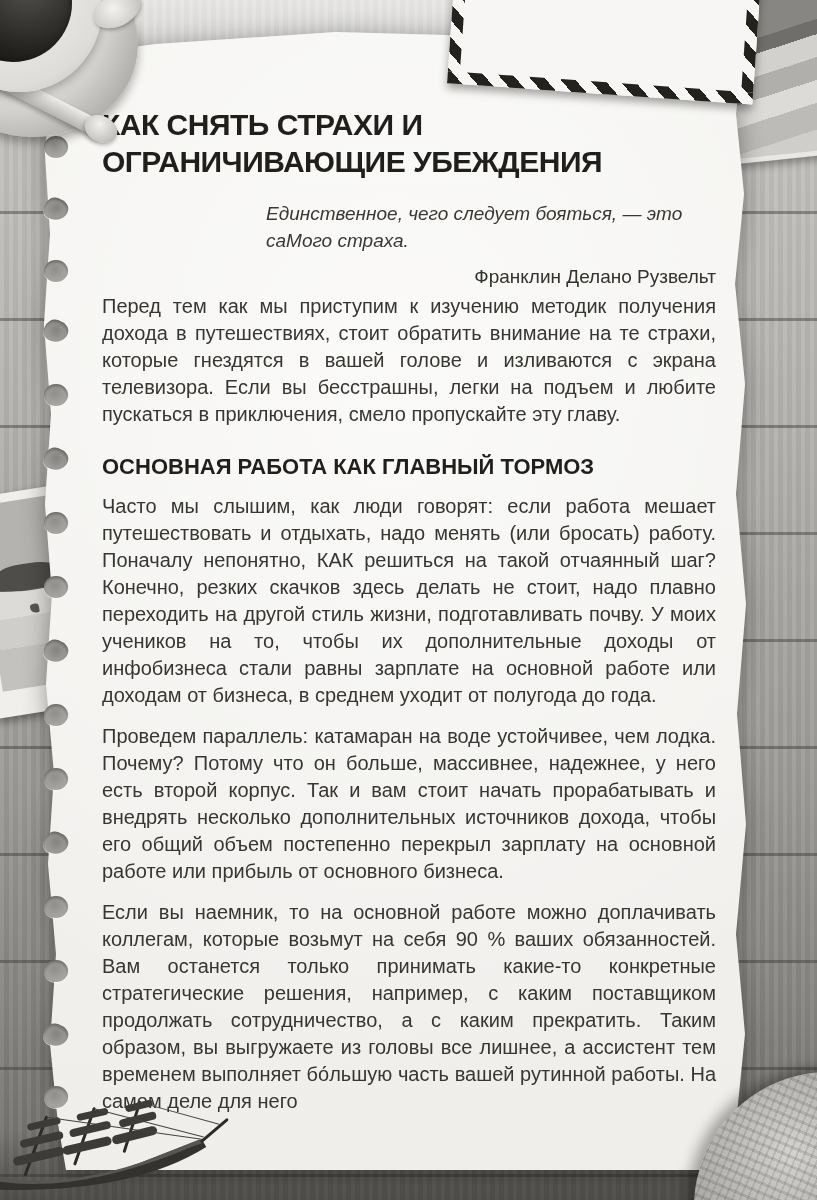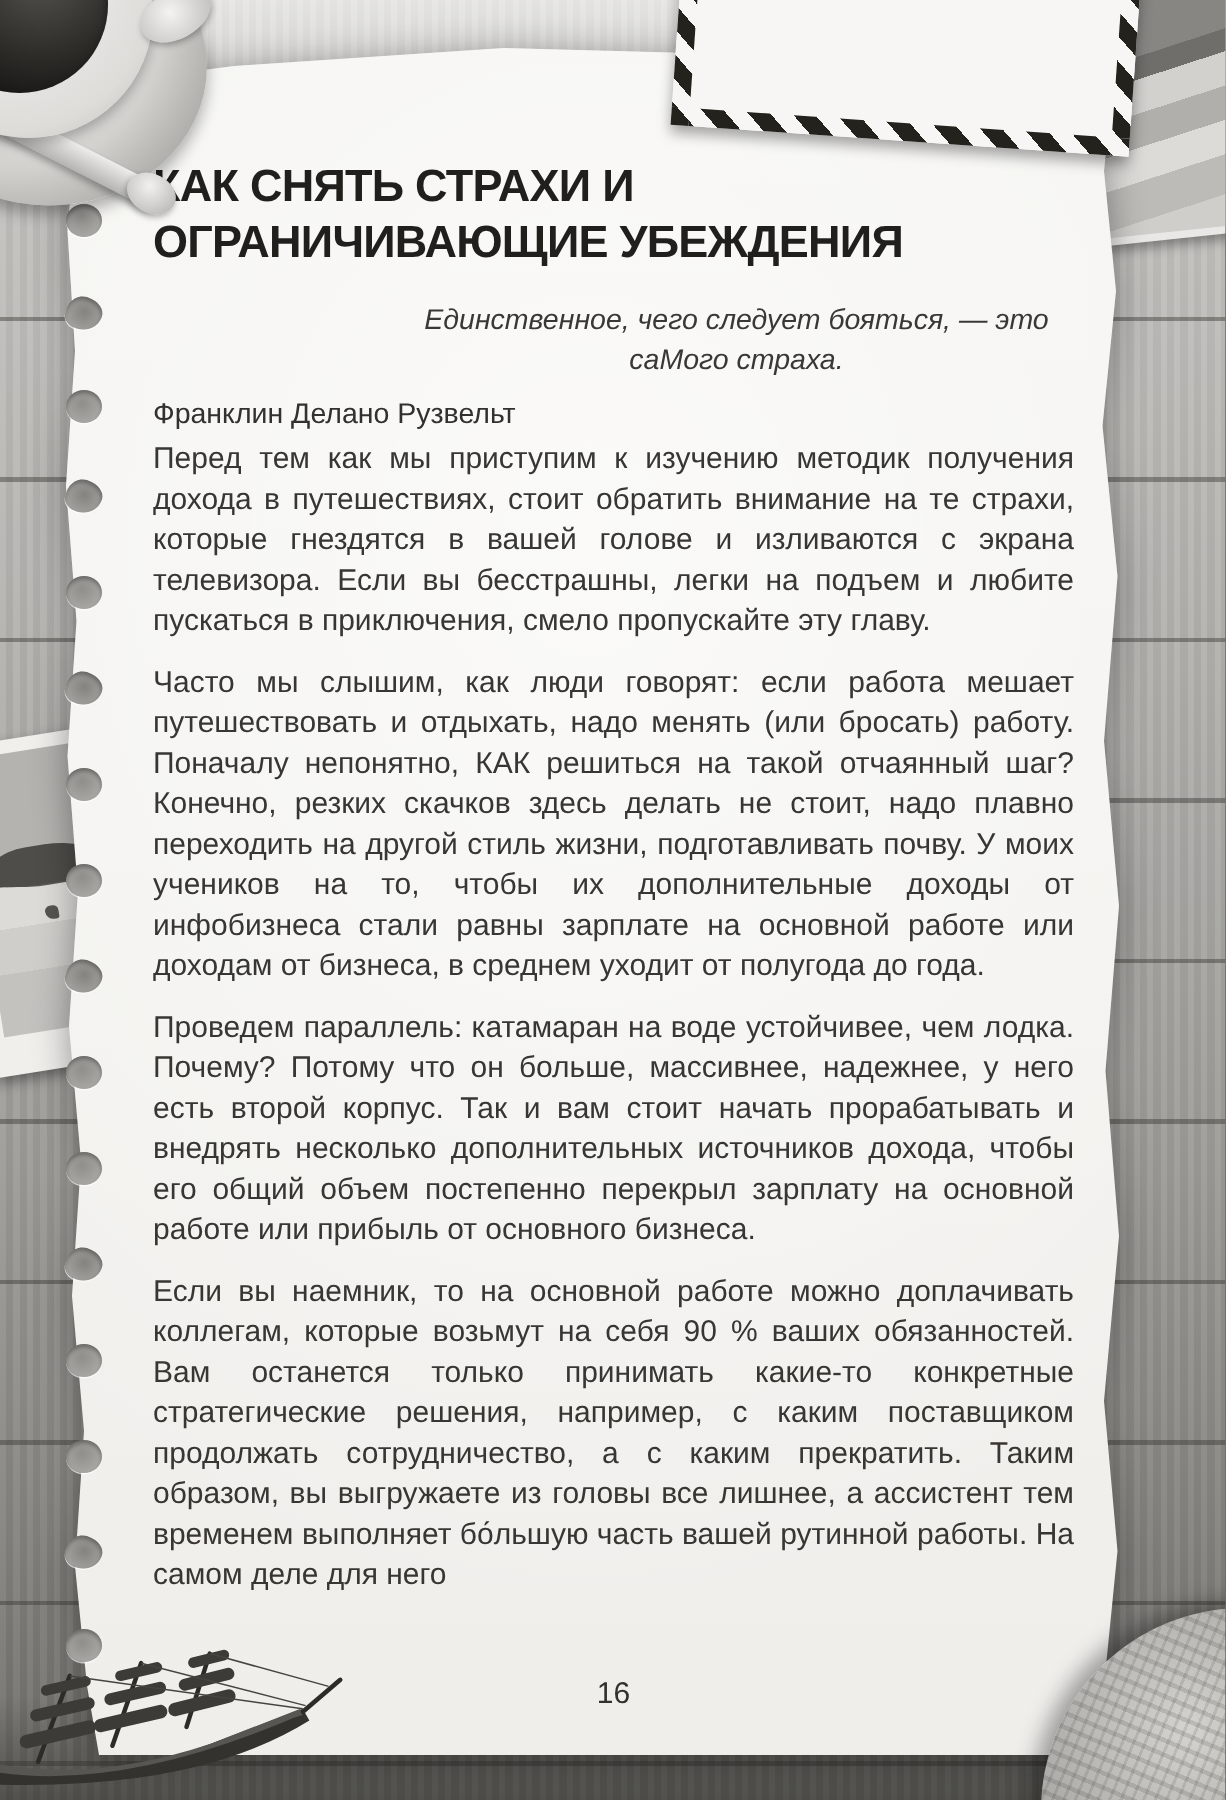--- a/index.html
+++ b/index.html
@@ -40,22 +40,22 @@
   }
   .hole.torn{border-radius:46% 54% 60% 40%/55% 45% 60% 40%;transform:rotate(18deg);
     background:radial-gradient(circle at 50% 45%, #84837f 0%, #9b9a96 60%, #aeada9 100%);}
 
   
   .content{position:absolute;left:102px;top:106px;width:614px;z-index:5;color:#383632;}
   .chapter-title{
     font-size:30px;line-height:37px;font-weight:700;color:#201f1c;
     letter-spacing:-.5px;margin:0 0 20px 0;
   }
-  .epigraph{margin:0 0 0 164px;font-style:italic;font-size:19px;line-height:27px;color:#3a3834;text-align:center;}
-  .attribution{text-align:left;font-size:19px;margin:12px 0 0 0;color:#33312d;}
+  .epigraph{margin:0 0 0 164px;font-style:italic;font-size:19px;line-height:27px;color:#3a3834;}
+  .attribution{text-align:right;font-size:19px;margin:12px 0 0 0;color:#33312d;}
   .body-p{font-size:20px;line-height:27px;text-align:justify;margin:0 0 14px 0;}
   .p-first{margin-top:5px;}
   .section-heading{font-size:22px;line-height:26px;font-weight:700;color:#201f1c;margin:26px 0 13px 0;}
   .question{font-weight:700;color:#272521;}
   .page-number{position:absolute;left:102px;top:1118px;width:614px;text-align:center;
     font-size:20px;color:#33312d;z-index:5;}
 
   
   .coffee{position:absolute;left:0;top:0;width:200px;height:180px;z-index:6;overflow:visible;}
   .saucer{position:absolute;left:-72px;top:-48px;width:210px;height:185px;border-radius:50%;
@@ -189,21 +189,21 @@
   <div class="content">
     <h1 class="chapter-title">КАК СНЯТЬ СТРАХИ И ОГРАНИЧИВАЮЩИЕ УБЕЖДЕНИЯ</h1>
 
     <div class="epigraph">
       <span>Единственное, чего следует бояться,  — это саМого страха.</span>
     </div>
     <div class="attribution">Франклин Делано Рузвельт</div>
 
     <p class="body-p p-first">Перед тем как мы приступим к изучению методик получения дохода в путешествиях, стоит обратить внимание на те страхи, которые гнездятся в вашей голове и изливаются с экрана телевизора. Если вы бесстрашны, легки на подъем и любите пускаться в приключения, смело пропускайте эту главу.</p>
 
+    <h2 class="section-heading">ОСНОВНАЯ РАБОТА КАК ГЛАВНЫЙ ТОРМОЗ</h2>
 
     <p class="body-p">Часто мы слышим, как люди говорят: если работа мешает путешествовать и отдыхать, надо менять (или бросать) работу. Поначалу непонятно, КАК решиться на такой отчаянный шаг? Конечно, резких скачков здесь делать не стоит, надо плавно переходить на другой стиль жизни, подготавливать почву. У моих учеников на то, чтобы их дополнительные доходы от инфобизнеса стали равны зарплате на основной работе или доходам от бизнеса, в среднем уходит от полугода до года.</p>
     <p class="body-p">Проведем параллель: катамаран на воде устойчивее, чем лодка. Почему? Потому что он больше, массивнее, надежнее, у него есть второй корпус. Так и вам стоит начать прорабатывать и внедрять несколько дополнительных источников дохода, чтобы его общий объем постепенно перекрыл зарплату на основной работе или прибыль от основного бизнеса.</p>
     <p class="body-p">Если вы наемник, то на основной работе можно доплачивать коллегам, которые возьмут на себя 90 % ваших обязанностей. Вам останется только принимать какие-то конкретные стратегические решения, например, с каким поставщиком продолжать сотрудничество, а с каким прекратить. Таким образом, вы выгружаете из головы все лишнее, а ассистент тем временем выполняет бо́льшую часть вашей рутинной работы. На самом деле для него</p>
   </div>
 
-  <div class="page-number">16</div>
 
 </div>
 
 </body></html>

